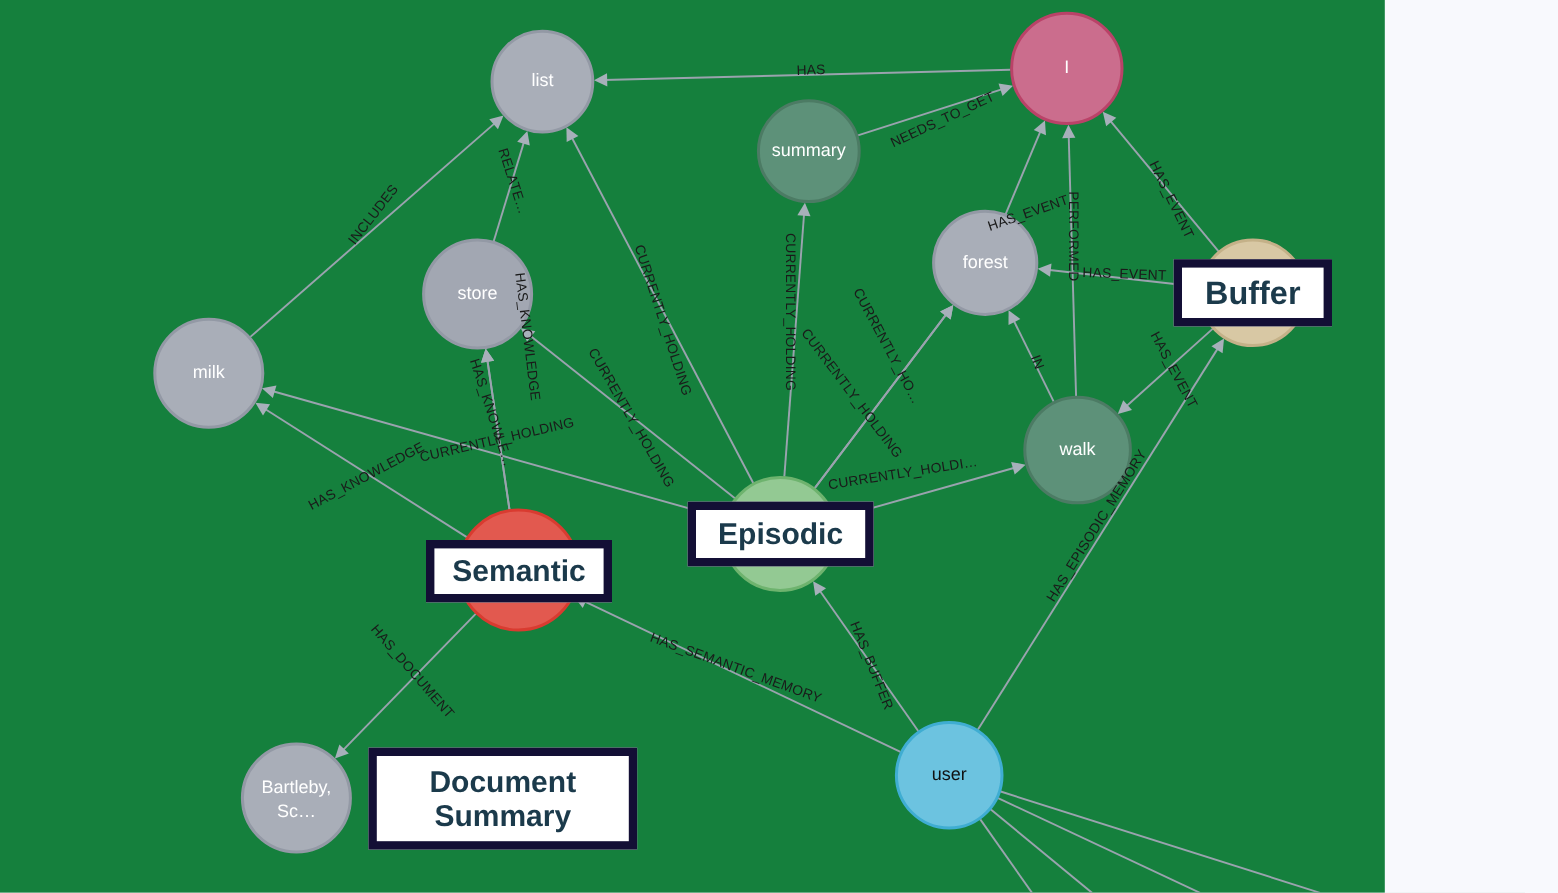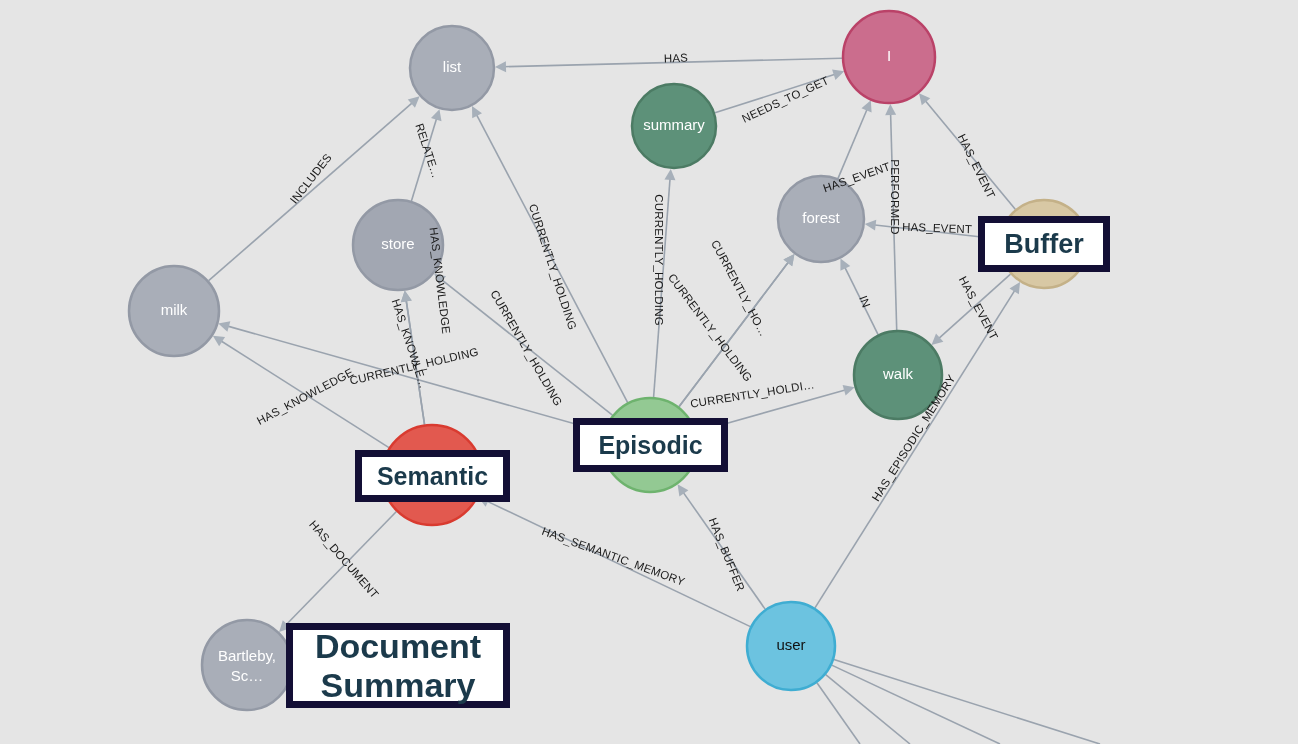--- a/index.html
+++ b/index.html
@@ -2,23 +2,23 @@
 <html><head>
 <meta charset="utf-8">
 <style>
   html, body {
     margin: 0;
     padding: 0;
     background: #f8f9fd;
   }
   #graph-canvas {
     position: relative;
-    width: 1298px;
+    width: 1154px;
     height: 744px;
-    background: #e5e5e5;
+    background: #15803d;
     overflow: hidden;
     font-family: "Liberation Sans", sans-serif;
   }
   svg.graph-svg {
     position: absolute;
     top: 0; left: 0;
     width: 1298px;
     height: 744px;
   }
   .edge-line {
@@ -55,21 +55,21 @@
     justify-content: center;
     color: #1b3a4b;
     font-family: "Liberation Sans", sans-serif;
     font-weight: bold;
     text-align: center;
     line-height: 1.12;
   }
   .hl-semantic { left: 355px; top: 450px; width: 155px; height: 52px; font-size: 25px; }
   .hl-episodic { left: 573px; top: 418px; width: 155px; height: 54px; font-size: 25px; }
   .hl-buffer   { left: 978px; top: 216px; width: 132px; height: 56px; font-size: 27px; }
-  .hl-docsum   { left: 286px; top: 623px; width: 224px; height: 85px; font-size: 34px; }
+  .hl-docsum   { left: 307px; top: 623px; width: 224px; height: 85px; font-size: 25px; }
 </style>
 </head>
 <body>
 
 <div id="graph-canvas">
 
   <svg class="graph-svg" id="graph-svg" viewBox="0 0 1298 744" xmlns="http://www.w3.org/2000/svg">
     <g id="edges-layer">
         <line x1="842.0148827791897" y1="58.1826917378236" x2="502.98385060130477" y2="66.71665364619142" class="edge-line"></line>
         <polygon points="494.9863838403158,66.91796287816139 506.121300733655,72.13942108238261 505.8445005396963,61.142904286022755" class="edge-head"></polygon>

